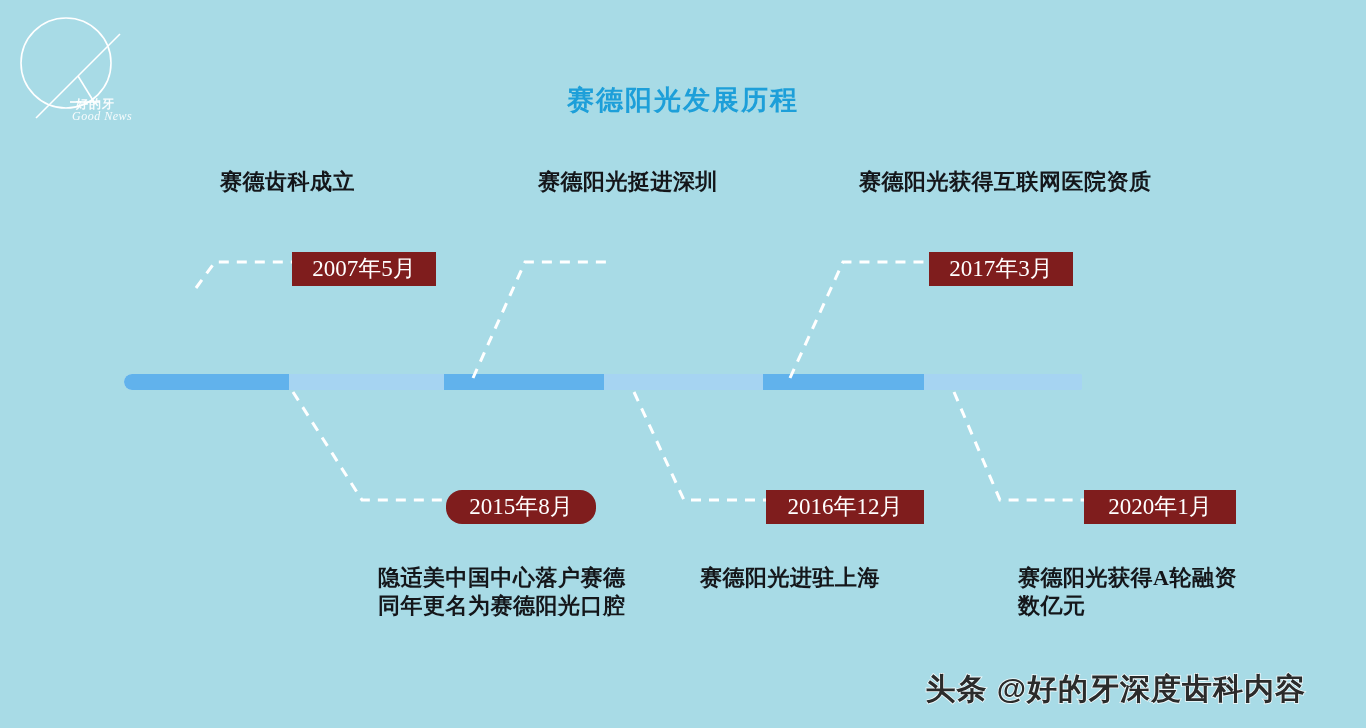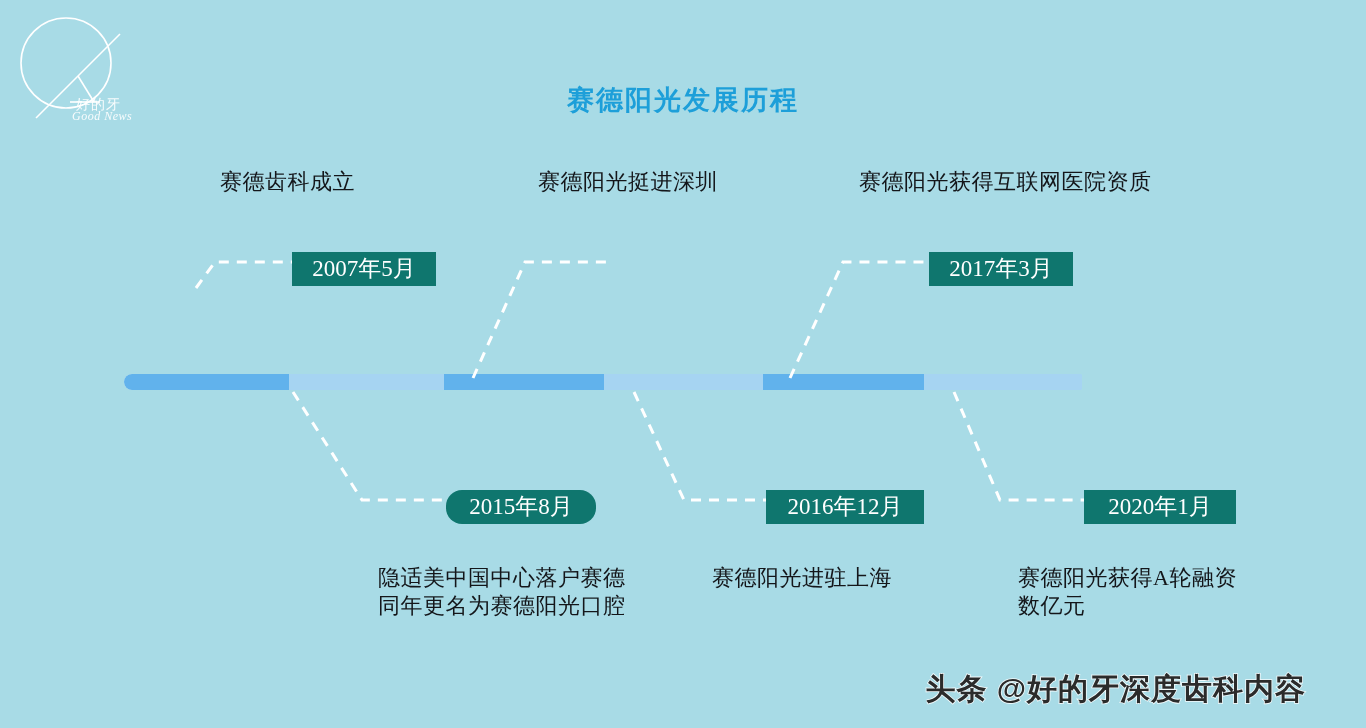--- a/index.html
+++ b/index.html
@@ -27,26 +27,27 @@
     left: 8px;
     top: 6px;
     width: 140px;
     height: 128px;
   }
   #logo svg { display:block; }
   .logo-cn {
     position: absolute;
     left: 68px;
     top: 90px;
-    font-size: 14px;
+    font-size: 12px;
     color: #ffffff;
     letter-spacing: 1px;
     font-family: "Liberation Serif", serif;
     white-space: nowrap;
     opacity: .92;
+    font-weight: bold;
   }
   .logo-en {
     position: absolute;
     left: 64px;
     top: 103px;
     font-size: 12px;
     color: #ffffff;
     letter-spacing: .5px;
     font-style: italic;
     font-family: "Liberation Serif", serif;
@@ -92,37 +93,37 @@
   #connectors {
     position: absolute;
     left: 0; top: 0;
     width: 1366px; height: 728px;
     pointer-events: none;
   }
 
   
   .badge {
     position: absolute;
-    background: #0f766e;
+    background: #7f1d1d;
     color: #ffffff;
     font-size: 23px;
     height: 34px;
     line-height: 34px;
     text-align: center;
     font-family: "Liberation Serif", "DejaVu Serif", serif;
     white-space: nowrap;
     letter-spacing: 0px;
   }
 
   
   .caption {
     position: absolute;
     color: #14161a;
     font-size: 22px;
-    font-weight: normal;
+    font-weight: bold;
     line-height: 28px;
     font-family: "Liberation Serif", "DejaVu Serif", serif;
     white-space: pre-line;
     letter-spacing: .5px;
   }
 
   
   #watermark {
     position: absolute;
     right: 60px;
@@ -187,19 +188,19 @@
   <div class="badge" style="left:446px;top:490px;width:150px;border-radius:16px;">2015年8月</div>
   <div class="badge" style="left:766px;top:490px;width:158px;">2016年12月</div>
   <div class="badge" style="left:1084px;top:490px;width:152px;">2020年1月</div>
 
   <div class="caption" style="left:220px;top:168px;">赛德齿科成立</div>
   <div class="caption" style="left:538px;top:168px;">赛德阳光挺进深圳</div>
   <div class="caption" style="left:859px;top:168px;">赛德阳光获得互联网医院资质</div>
 
   <div class="caption" style="left:378px;top:564px;">隐适美中国中心落户赛德
 同年更名为赛德阳光口腔</div>
-  <div class="caption" style="left:700px;top:564px;margin-left:12px;">赛德阳光进驻上海</div>
+  <div class="caption" style="left:700px;top:564px;">赛德阳光进驻上海</div>
   <div class="caption" style="left:1018px;top:564px;">赛德阳光获得A轮融资
 数亿元</div>
 
   <div id="watermark">头条 @好的牙深度齿科内容</div>
 
 </div>
 
 </body></html>

